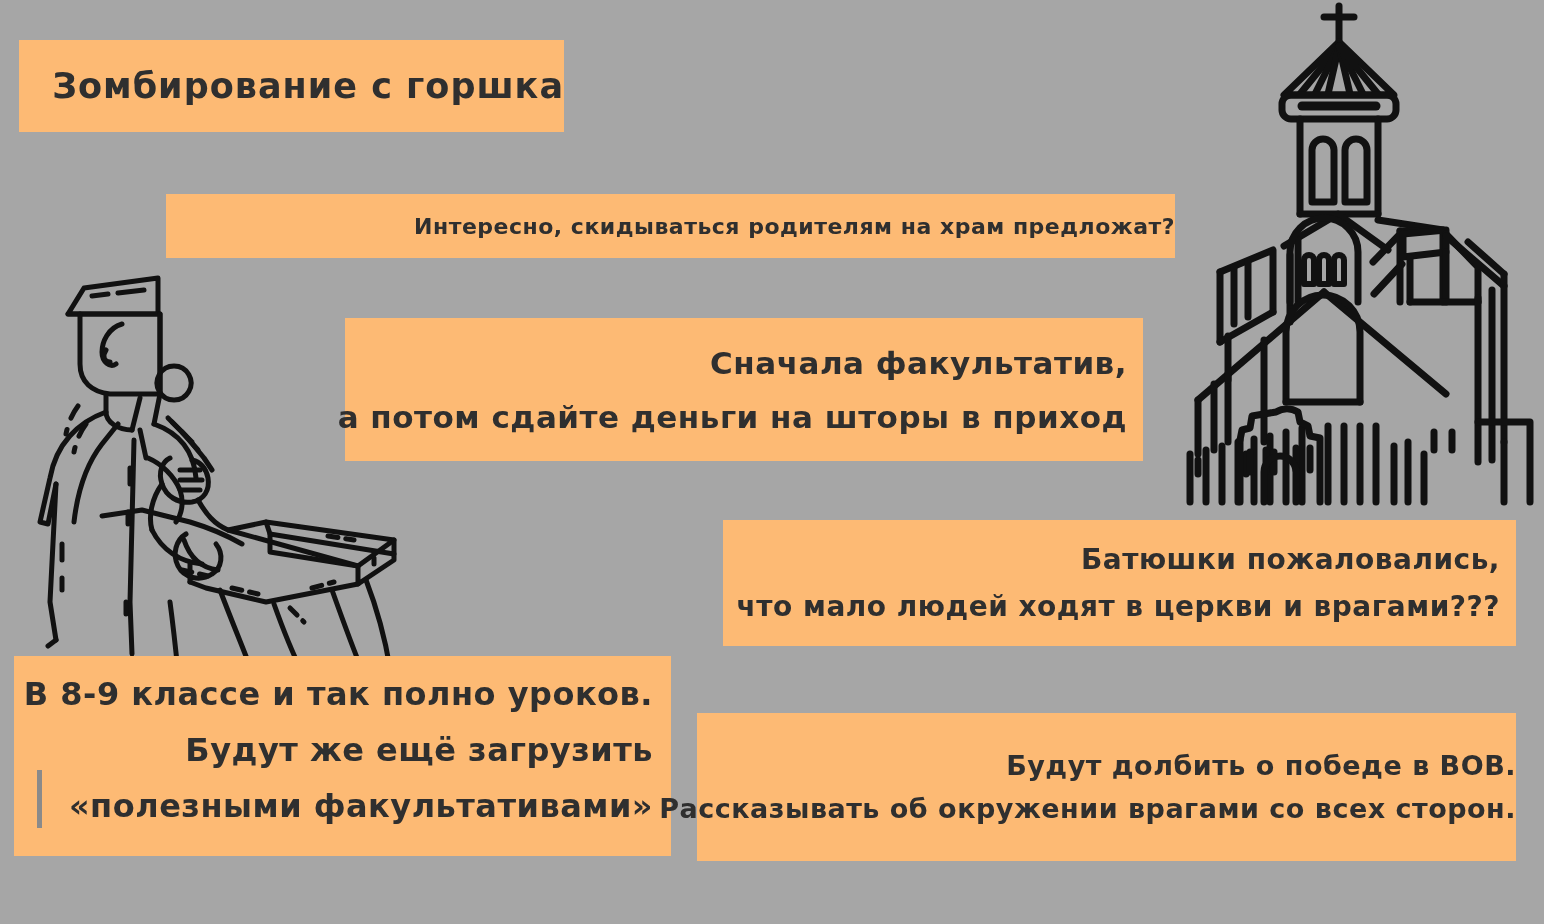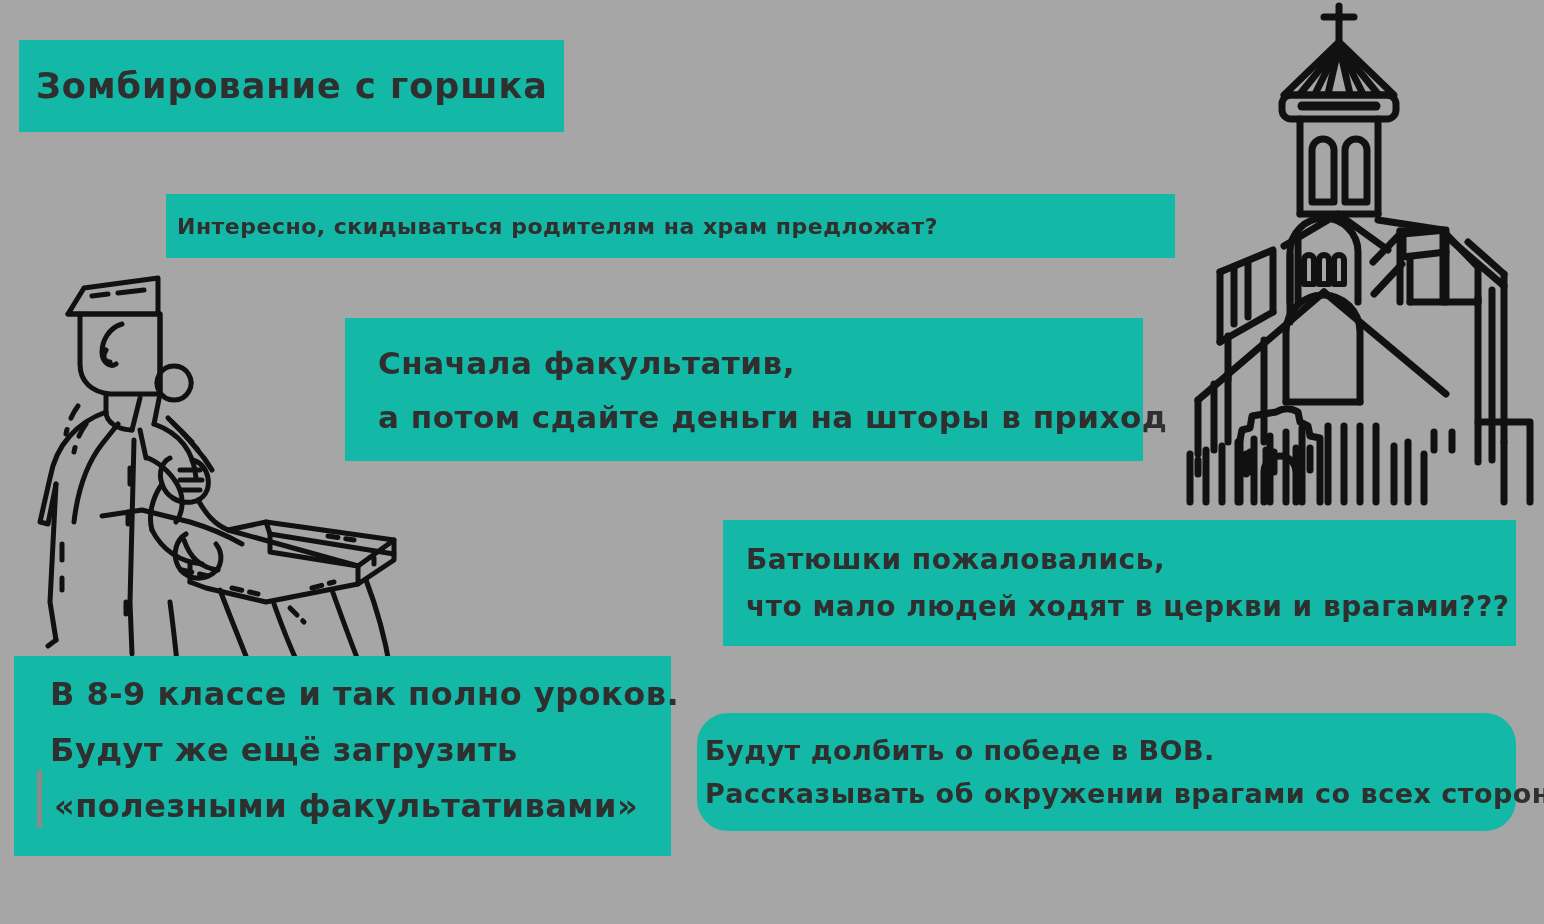--- a/index.html
+++ b/index.html
@@ -12,29 +12,30 @@
     width: 1544px;
     height: 924px;
     background: #a6a6a6;
     overflow: hidden;
     font-family: "DejaVu Sans", sans-serif;
   }
 
   
   .caption {
     position: absolute;
-    background: #14b8a6;
+    background: #fdba74;
     color: #2f2f2f;
     font-family: "DejaVu Sans", sans-serif;
     font-weight: 700;
     letter-spacing: 0.5px;
     box-sizing: border-box;
     display: flex;
     flex-direction: column;
     justify-content: center;
+    align-items: flex-end;
   }
   .caption .line {
     white-space: nowrap;
     display: block;
   }
 
   
   #box-title {
     left: 19px; top: 40px;
     width: 545px; height: 92px;
@@ -88,24 +89,23 @@
     left: 37px;
     top: 770px;
     width: 5px;
     height: 58px;
     background: #8a8a8a;
   }
 
   
   #box-q5 {
     left: 697px; top: 713px;
-    width: 819px; height: 118px;
+    width: 819px; height: 148px;
     padding-left: 8px;
     font-size: 27px;
-    border-radius: 31px;
   }
   #box-q5 .line { margin: 6px 0; }
 
   
   #church-illustration {
     position: absolute;
     left: 1178px;
     top: 2px;
     width: 366px;
     height: 505px;

